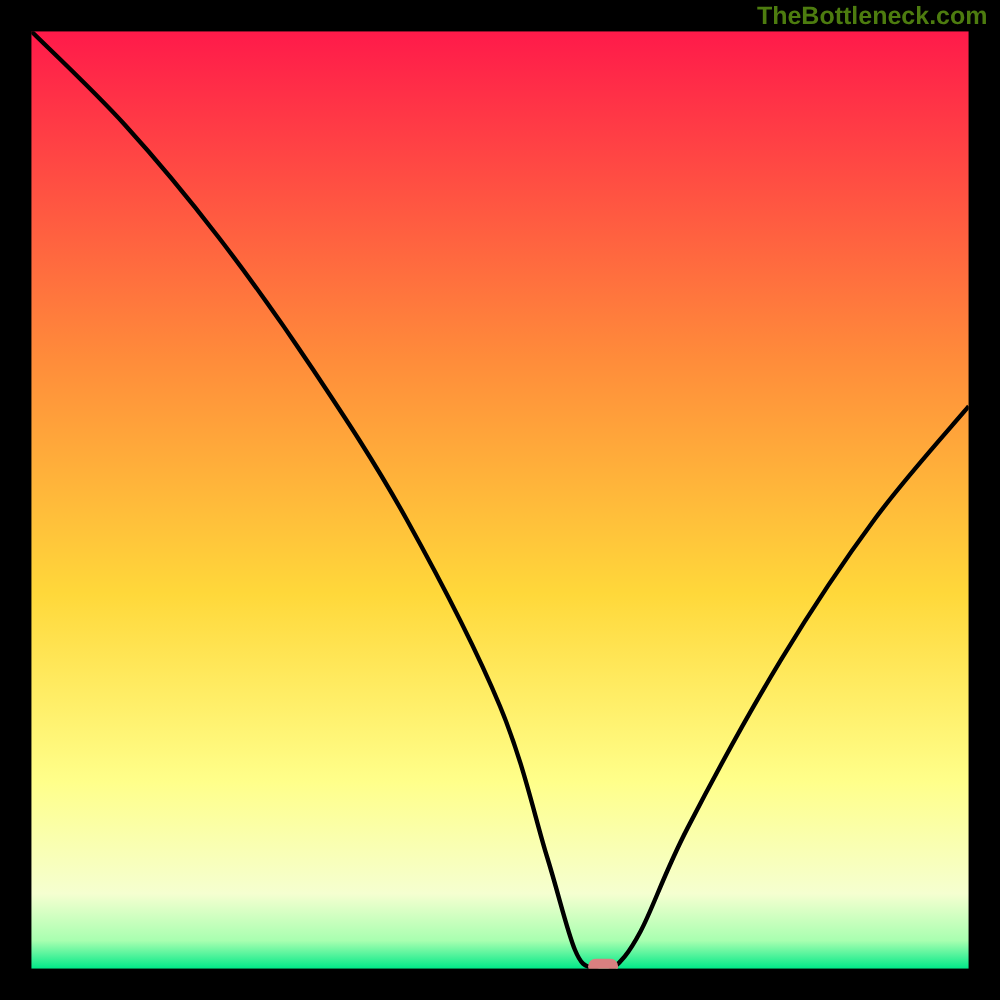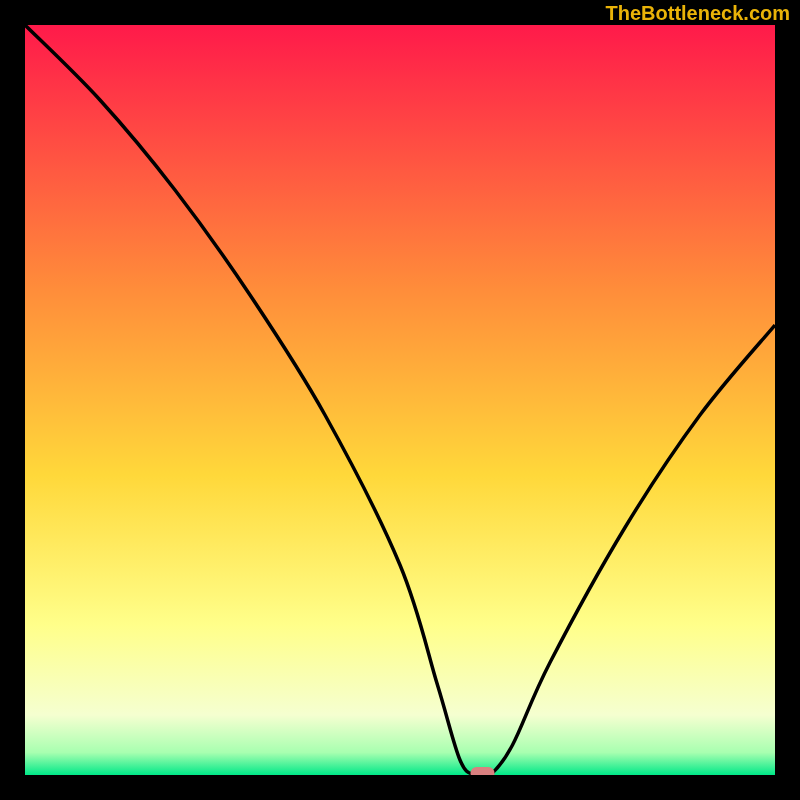--- a/index.html
+++ b/index.html
@@ -14,21 +14,21 @@
   .container {
     position: relative;
     width: 800px;
     height: 800px;
     background: #000;
   }
   .watermark {
     position: absolute;
     top: 2px;
     right: 10px;
-    color: #eab308;
+    color: #4d7c0f;
     font-size: 20px;
     font-weight: bold;
     z-index: 10;
   }
   .plot-area {
     position: absolute;
     left: 25px;
     top: 25px;
     width: 750px;
     height: 750px;

